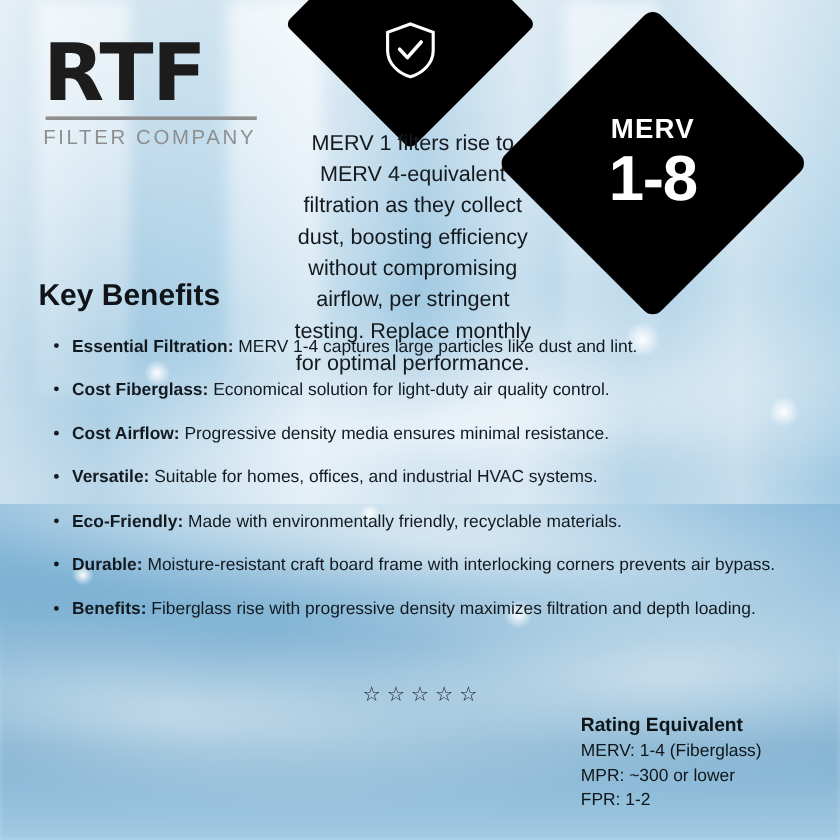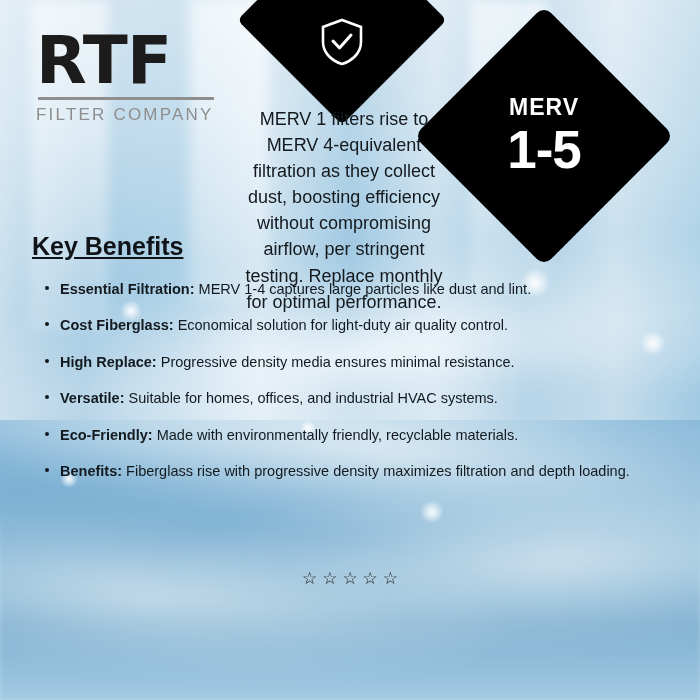--- a/index.html
+++ b/index.html
@@ -178,21 +178,20 @@
   }
 
   
   #benefits-title {
     position: absolute;
     left: 32px;
     top: 232px;
     font-size: 25px;
     font-weight: bold;
     color: #101418;
-    text-decoration: underline;
   }
   #benefits-list {
     position: absolute;
     left: 32px;
     top: 266px;
     width: 620px;
     margin: 12px;
     padding: 0;
     list-style: none;
   }
@@ -275,55 +274,64 @@
   <div id="shield-wrap">
     <svg viewBox="0 0 44 48" width="44" height="48" aria-hidden="true">
       <path d="M22 2 L41 9 V24 C41 35 32 43 22 46 C12 43 3 35 3 24 V9 Z" fill="none" stroke="#ffffff" stroke-width="2.6"></path>
       <path d="M13 23 L19.5 30 L31 17" fill="none" stroke="#ffffff" stroke-width="3" stroke-linecap="round" stroke-linejoin="round"></path>
     </svg>
   </div>
 
   <div id="merv-diamond" class="top-diamond"></div>
   <div id="merv-text">
     <div class="merv-label">MERV</div>
-    <div class="merv-value">1-5</div>
+    <div class="merv-value">1-8</div>
   </div>
 
   <div id="logo">
     <div id="logo-rtf">RTF</div>
     <div id="logo-divider"></div>
     <div id="logo-sub">FILTER COMPANY</div>
   </div>
 
   <div id="intro">MERV 1 filters rise to MERV 4-equivalent filtration as they collect dust, boosting efficiency without compromising airflow, per stringent testing. Replace monthly for optimal performance.</div>
 
   <div id="benefits-title">Key Benefits</div>
   <ul id="benefits-list">
     <li>
       <span class="b-label">Essential Filtration:</span><span> MERV 1-4 captures large particles like dust and lint.</span>
     </li>
     <li>
       <span class="b-label">Cost Fiberglass:</span><span> Economical solution for light-duty air quality control.</span>
     </li>
     <li>
-      <span class="b-label">High Replace:</span><span> Progressive density media ensures minimal resistance.</span>
+      <span class="b-label">Cost Airflow:</span><span> Progressive density media ensures minimal resistance.</span>
     </li>
     <li>
       <span class="b-label">Versatile:</span><span> Suitable for homes, offices, and industrial HVAC systems.</span>
     </li>
     <li>
       <span class="b-label">Eco-Friendly:</span><span> Made with environmentally friendly, recyclable materials.</span>
     </li>
     <li>
+      <span class="b-label">Durable:</span><span> Moisture-resistant craft board frame with interlocking corners prevents air bypass.</span>
+    </li>
+    <li>
       <span class="b-label">Benefits:</span><span> Fiberglass rise with progressive density maximizes filtration and depth loading.</span>
     </li>
   </ul>
 
   <div id="stars">
     <span>☆</span>
     <span>☆</span>
     <span>☆</span>
     <span>☆</span>
     <span>☆</span>
   </div>
 
+  <div id="rating">
+    <div id="rating-title">Rating Equivalent</div>
+    <div class="rating-line">MERV: 1-4 (Fiberglass)</div>
+    <div class="rating-line">MPR: ~300 or lower</div>
+    <div class="rating-line">FPR: 1-2</div>
+  </div>
 
 </div>
 
 </body></html>

